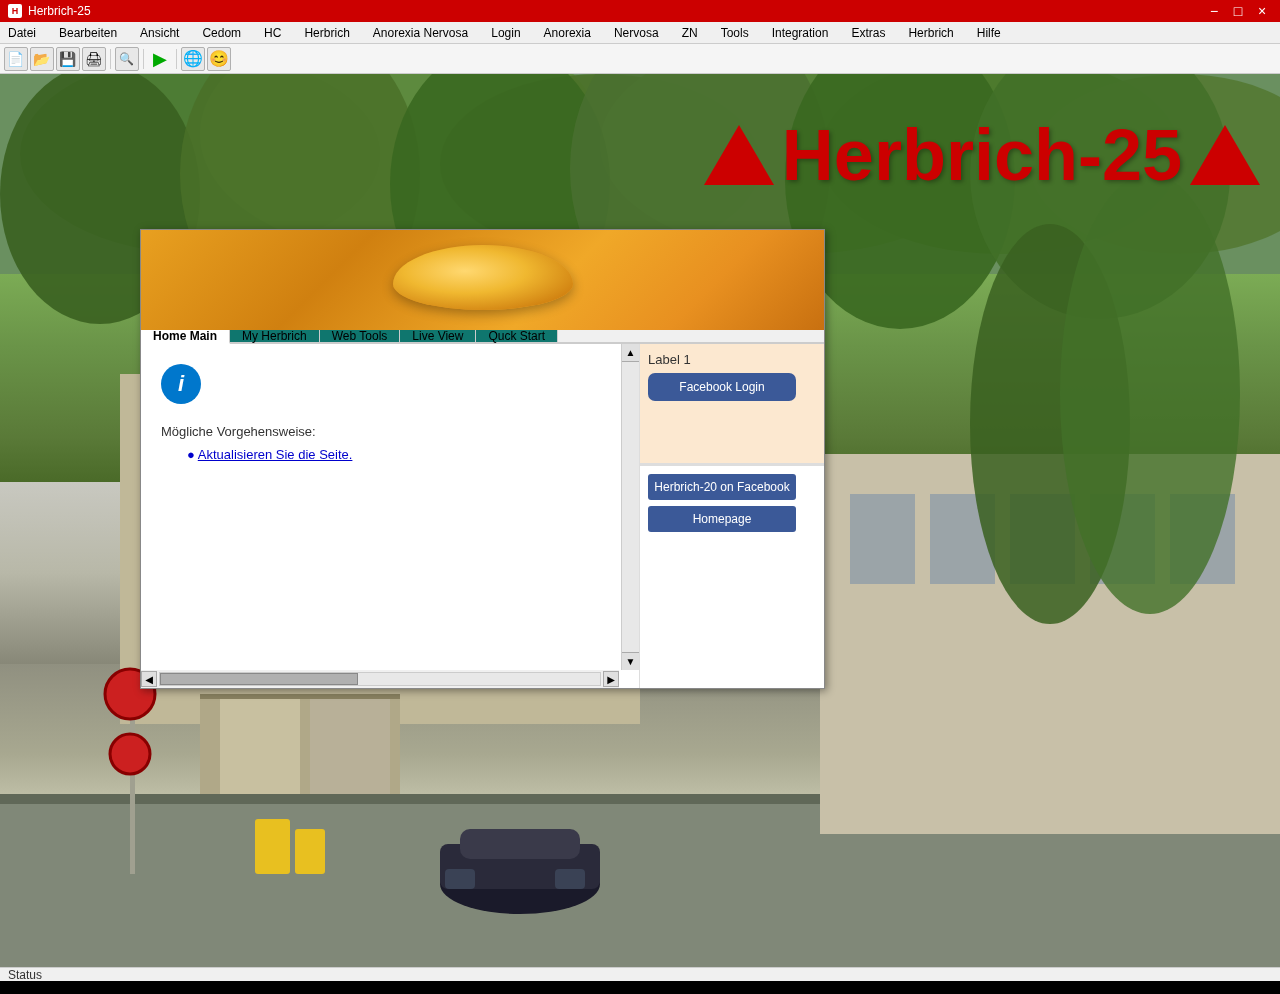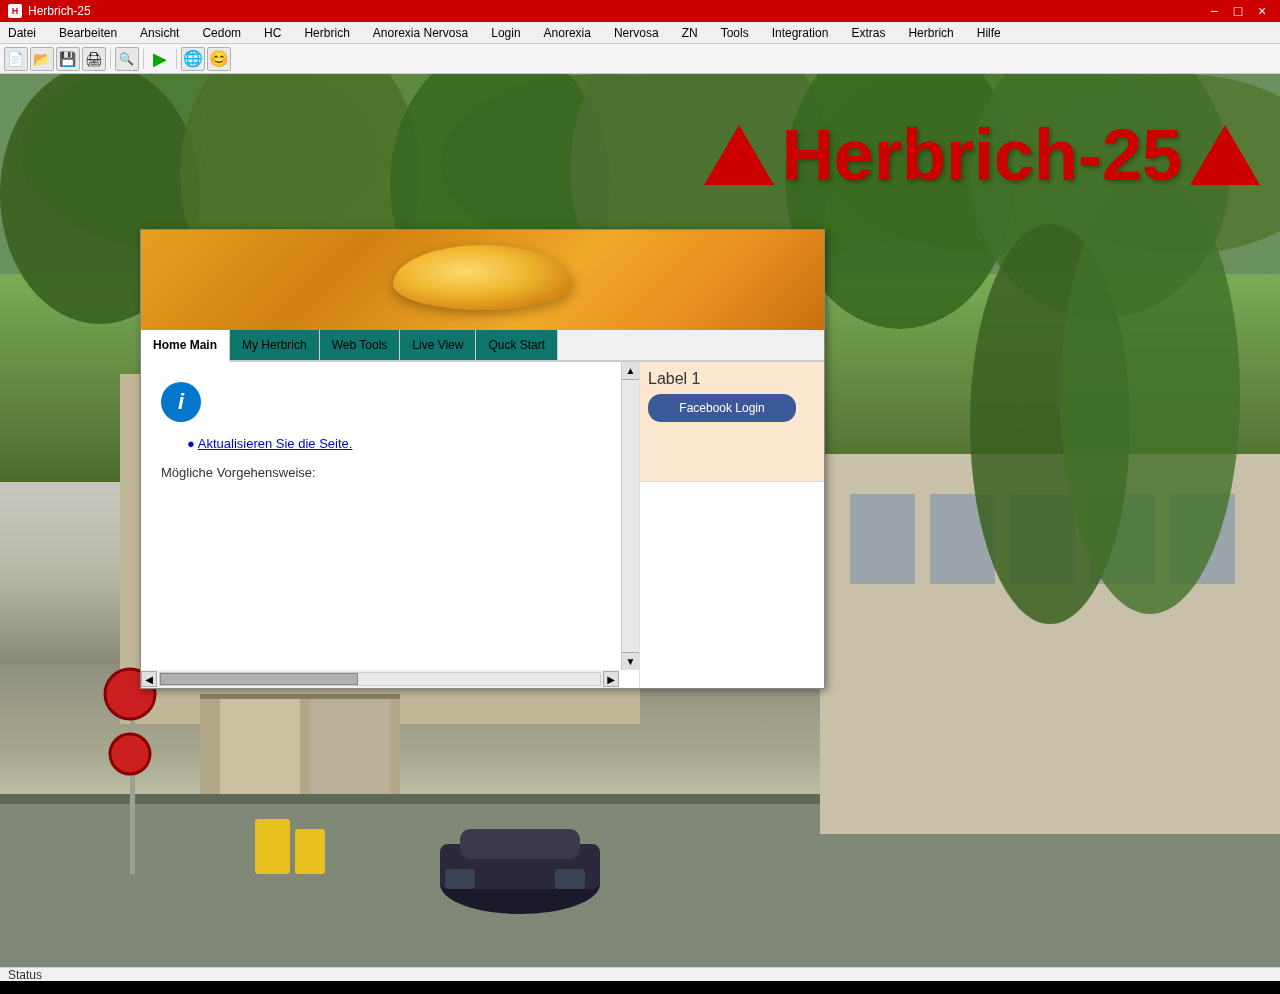--- a/index.html
+++ b/index.html
@@ -138,21 +138,21 @@
       background: radial-gradient(ellipse at 40% 40%, #ffd870 0%, #f0b830 40%, #d08010 80%, #b06800 100%);
       border-radius: 50% 50% 50% 50% / 60% 60% 40% 40%;
       box-shadow: 0 4px 12px rgba(0,0,0,0.3);
     }
 
     
     #inner-tabs {
       display: flex;
       background: #f0f0f0;
       border-bottom: 2px solid #ccc;
-      height: 32px;
+      height: 14px;
     }
     .inner-tab {
       padding: 4px 12px;
       font-size: 12px;
       cursor: pointer;
       border-right: 1px solid #ccc;
       display: flex;
       align-items: center;
       background: #0f766e;
     }
@@ -310,33 +310,33 @@
       flex-direction: column;
     }
 
     #sidebar-top {
       background: #fce8d0;
       flex: 0 0 120px;
       border-bottom: 1px solid #ddd;
       padding: 8px;
     }
     #label1-text {
-      font-size: 16px;
+      font-size: 13px;
       color: #333;
       margin-bottom: 6px;
     }
     .fb-login-btn {
       width: 148px;
       height: 28px;
       background: #3b5998;
       color: white;
       border: none;
       cursor: pointer;
       font-size: 12px;
-      border-radius: 13px;
+      border-radius: 7px;
     }
 
     #sidebar-bottom {
       flex: 1;
       padding: 8px;
       display: flex;
       flex-direction: column;
       gap: 6px;
       border-top: 2px solid #ddd;
     }
@@ -539,25 +539,25 @@
     <div id="inner-content">
 
       <div id="main-pane">
 
         <div id="scroll-up">▲</div>
 
         <div id="error-area">
           <div id="info-icon">i</div>
         </div>
 
+        <div id="moegliche">Mögliche Vorgehensweise:</div>
+
         <div id="aktualisieren-link">
           <a>Aktualisieren Sie die Seite.</a>
         </div>
-
-        <div id="moegliche">Mögliche Vorgehensweise:</div>
 
         <div id="scroll-down">▼</div>
 
         <div id="h-scrollbar">
           <div id="h-scrollbar-left-btn">◀</div>
           <div id="h-scrollbar-track">
             <div id="h-scrollbar-thumb"></div>
           </div>
           <div id="h-scrollbar-right-btn">▶</div>
         </div>
@@ -569,20 +569,24 @@
         </div>
       </div>
 
       <div id="right-sidebar">
 
         <div id="sidebar-top">
           <div id="label1-text">Label 1</div>
           <button class="fb-login-btn">Facebook Login</button>
         </div>
 
+        <div id="sidebar-bottom">
+          <button class="sidebar-btn">Herbrich-20 on Facebook</button>
+          <button class="sidebar-btn">Homepage</button>
+        </div>
       </div>
     </div>
   </div>
 
   <div id="statusbar">
     <span>Status</span>
   </div>
 </div>
 
 </body></html>

